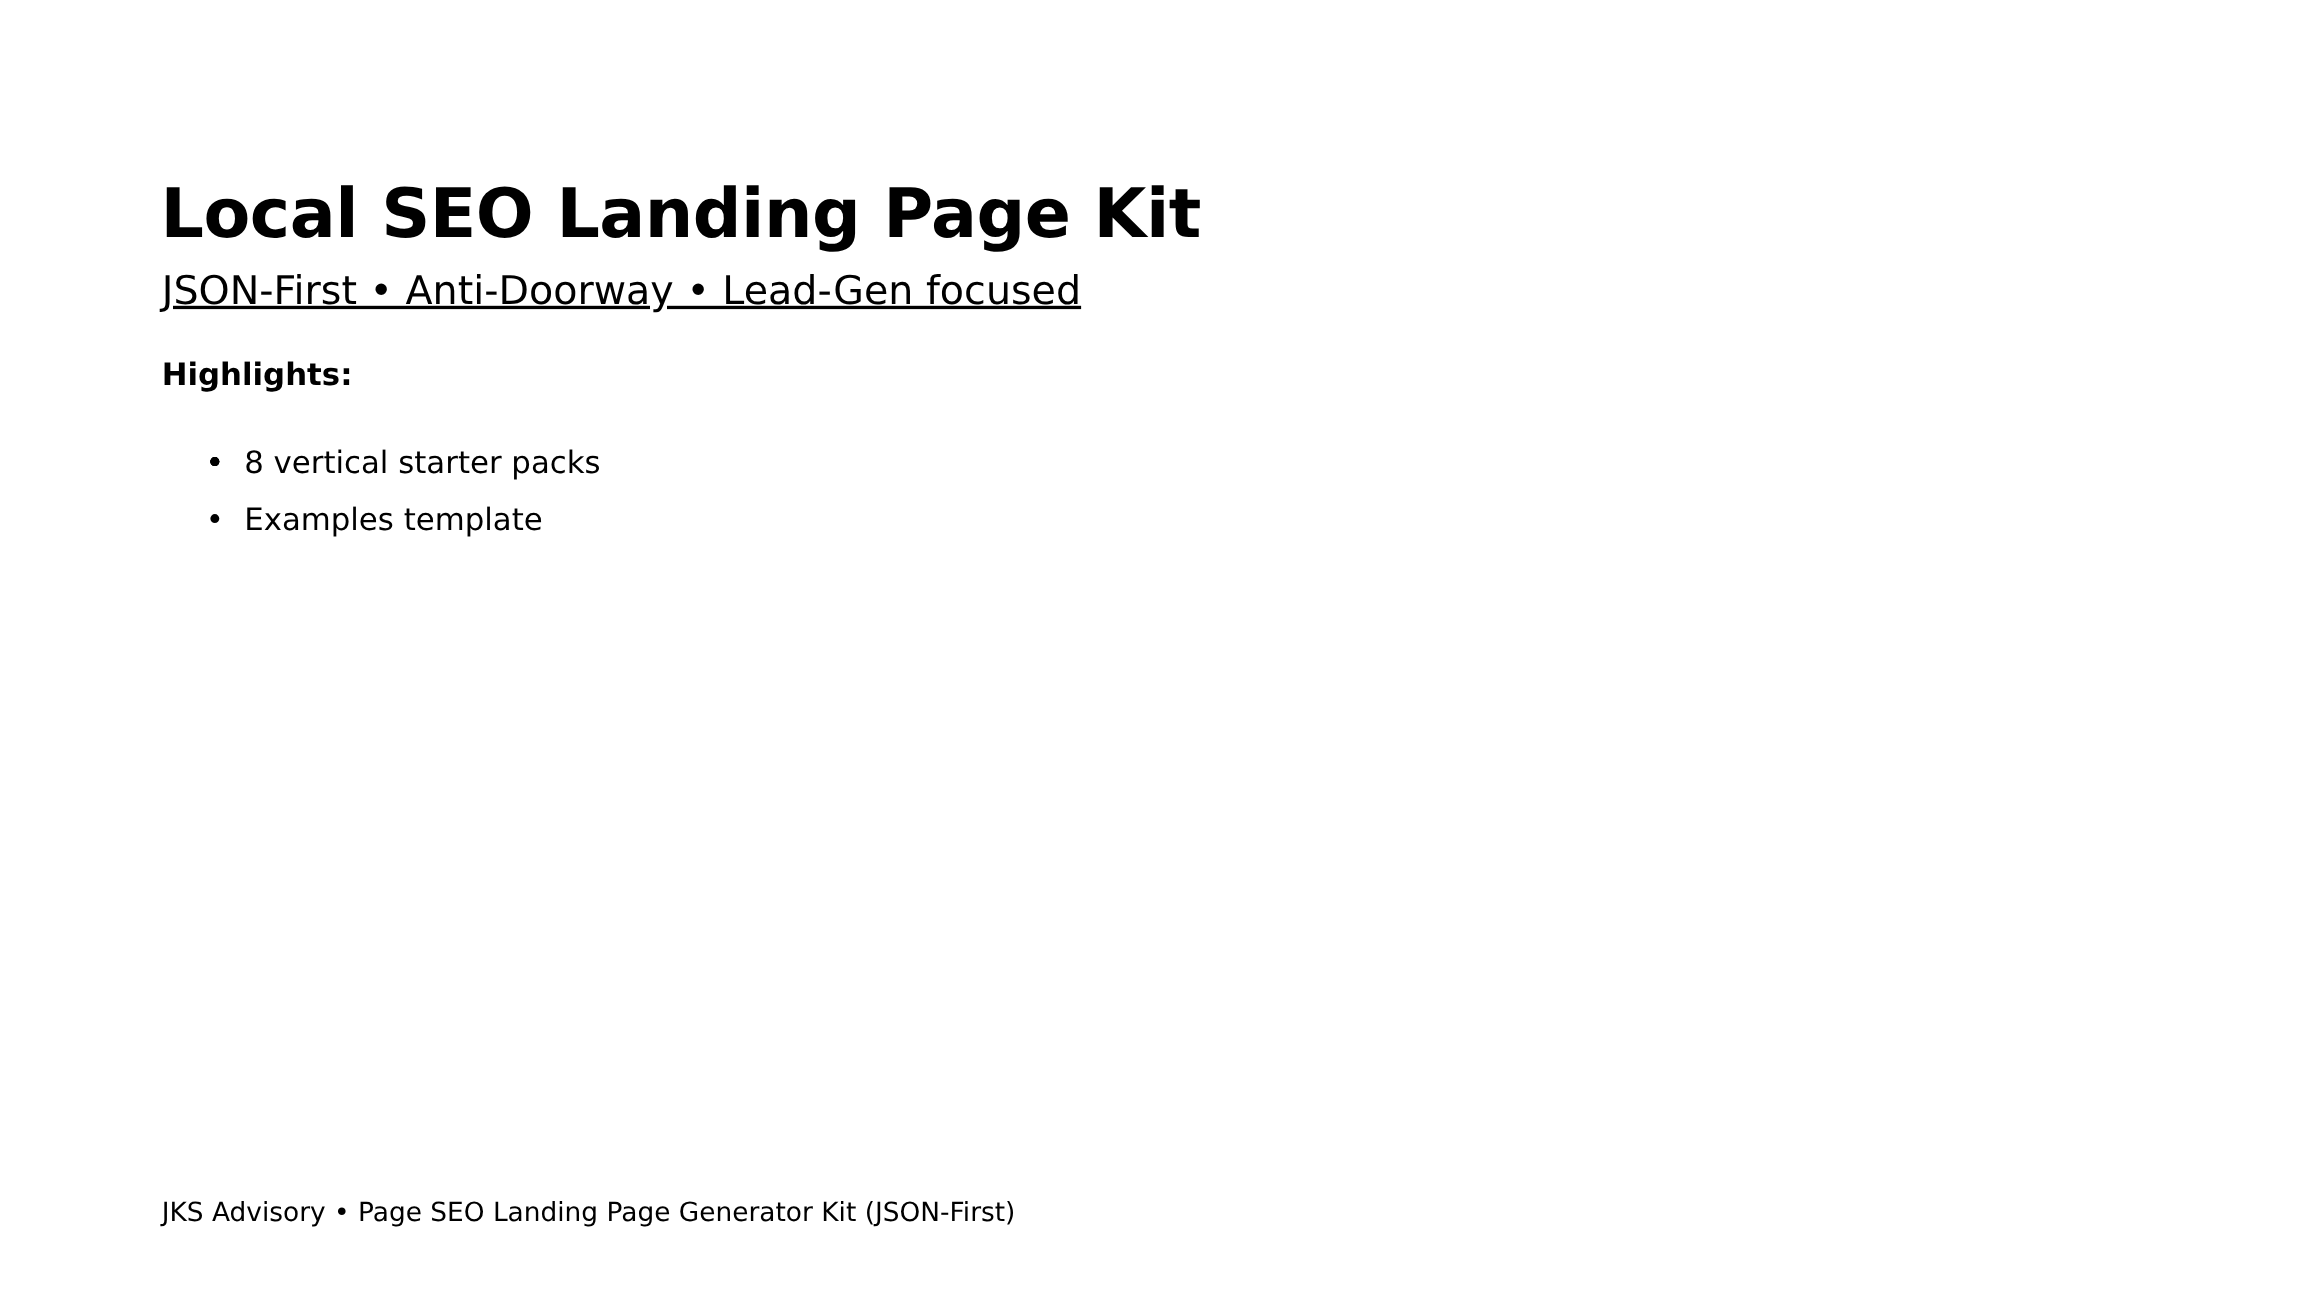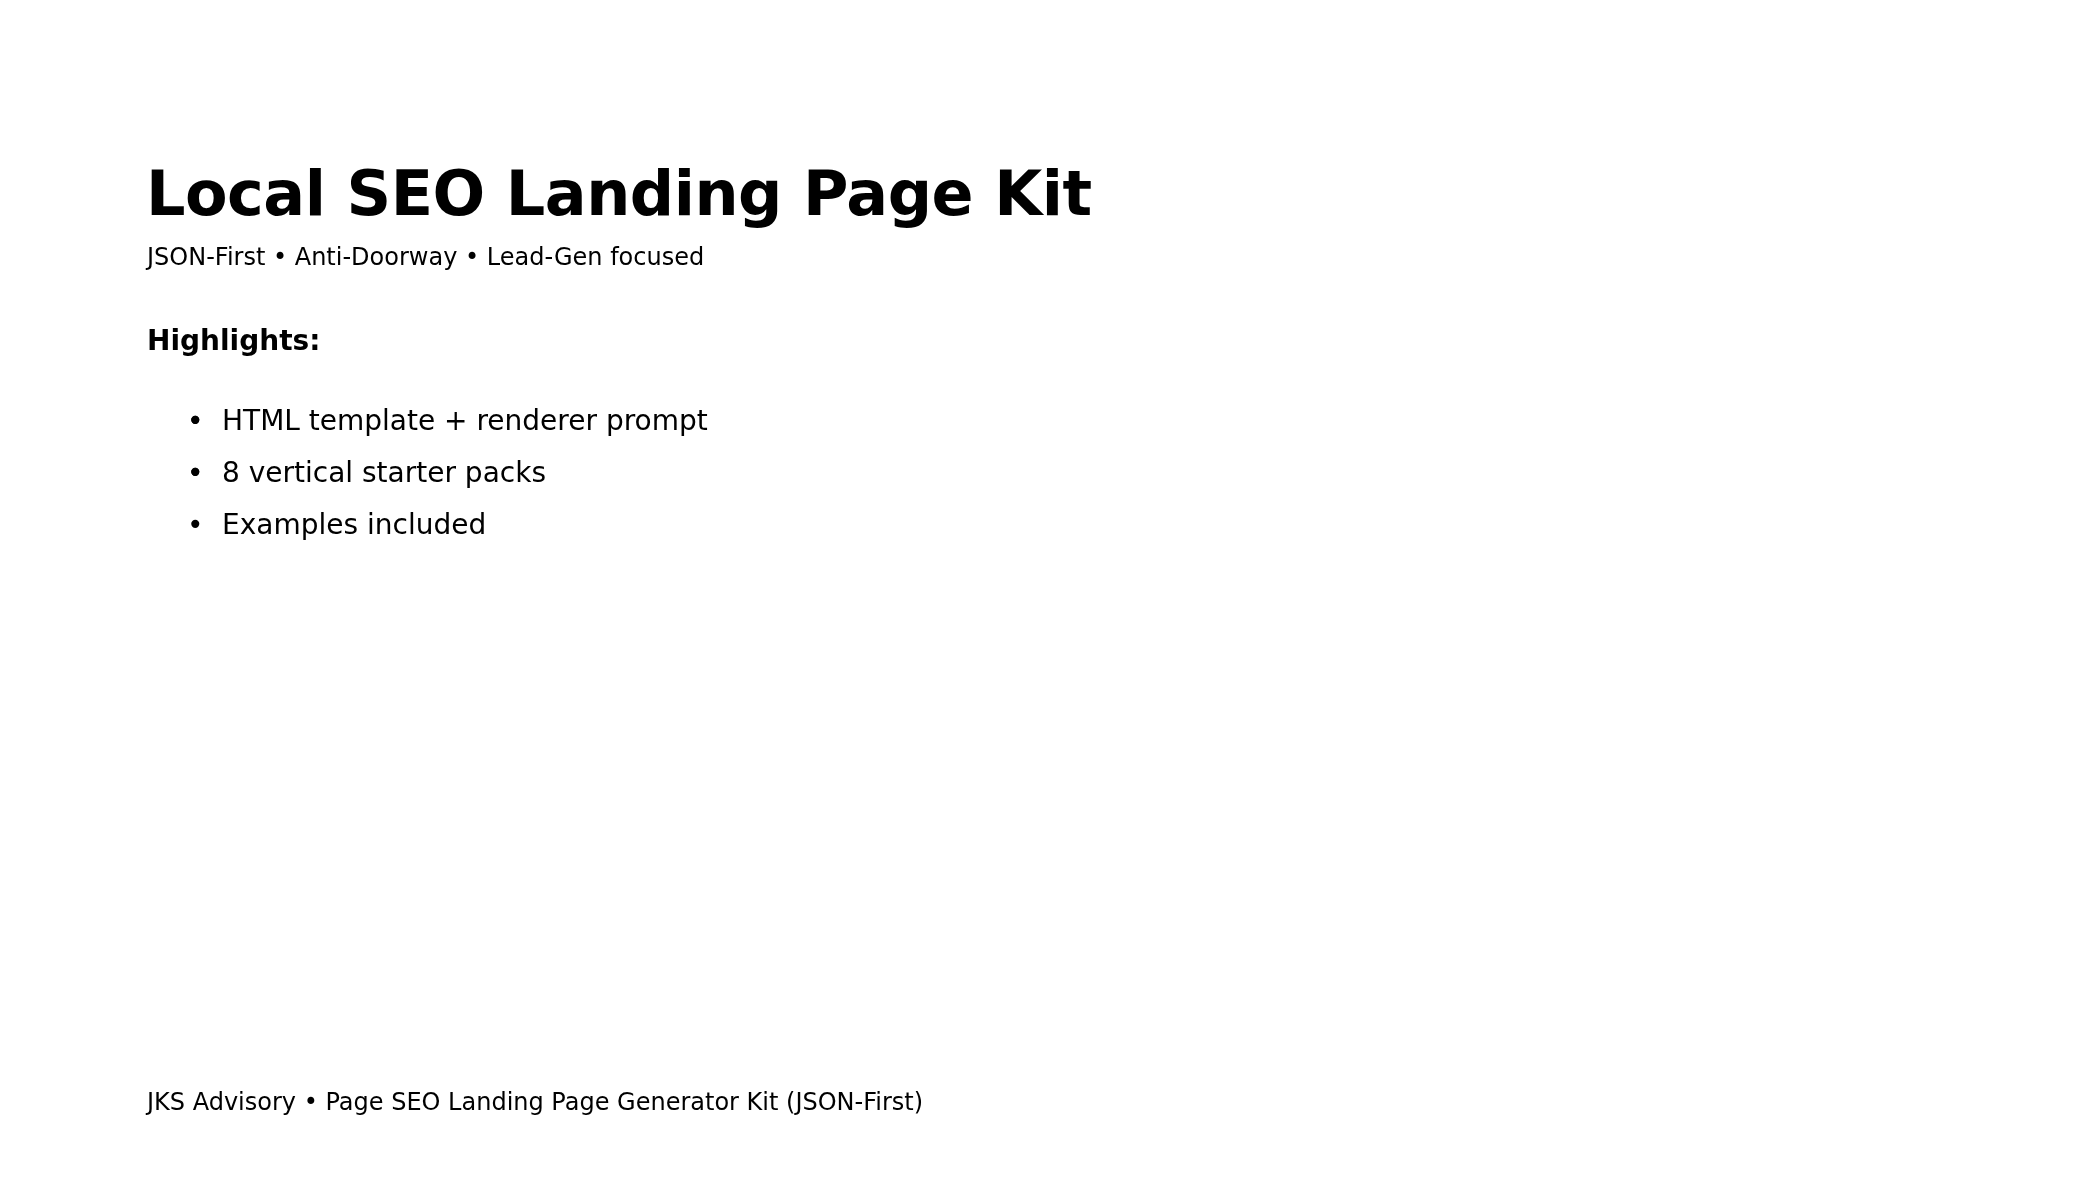--- a/index.html
+++ b/index.html
@@ -30,24 +30,25 @@
     font-size: 62px;
     font-weight: bold;
     letter-spacing: -0.5px;
     line-height: 1.1;
     white-space: nowrap;
   }
   .slide-subtitle {
     position: absolute;
     left: 147px;
     top: 243px;
-    font-size: 24px;
+    font-size: 36px;
     font-weight: normal;
     line-height: 1.2;
     white-space: nowrap;
+    text-decoration: underline;
   }
   .highlights-heading {
     position: absolute;
     left: 147px;
     top: 324px;
     font-size: 28px;
     font-weight: bold;
     line-height: 1.2;
     white-space: nowrap;
   }
@@ -93,30 +94,29 @@
   <div class="slide-subtitle">JSON-First • Anti-Doorway • Lead-Gen focused</div>
 
   <div class="highlights-heading">Highlights:</div>
 
   <div class="bullet-list">
     <div class="bullet-item">
       <span class="bullet-dot">•</span>
     </div>
     <div class="bullet-item">
       <span class="bullet-dot">•</span>
-      <span>HTML template + renderer prompt</span>
     </div>
     <div class="bullet-item">
       <span class="bullet-dot">•</span>
     </div>
     <div class="bullet-item">
       <span class="bullet-dot">•</span>
       <span>8 vertical starter packs</span>
     </div>
     <div class="bullet-item">
       <span class="bullet-dot">•</span>
-      <span>Examples included</span>
+      <span>Examples template</span>
     </div>
   </div>
 
   <div class="footer">JKS Advisory • Page SEO Landing Page Generator Kit (JSON-First)</div>
 
 </div>
 
 </body></html>

